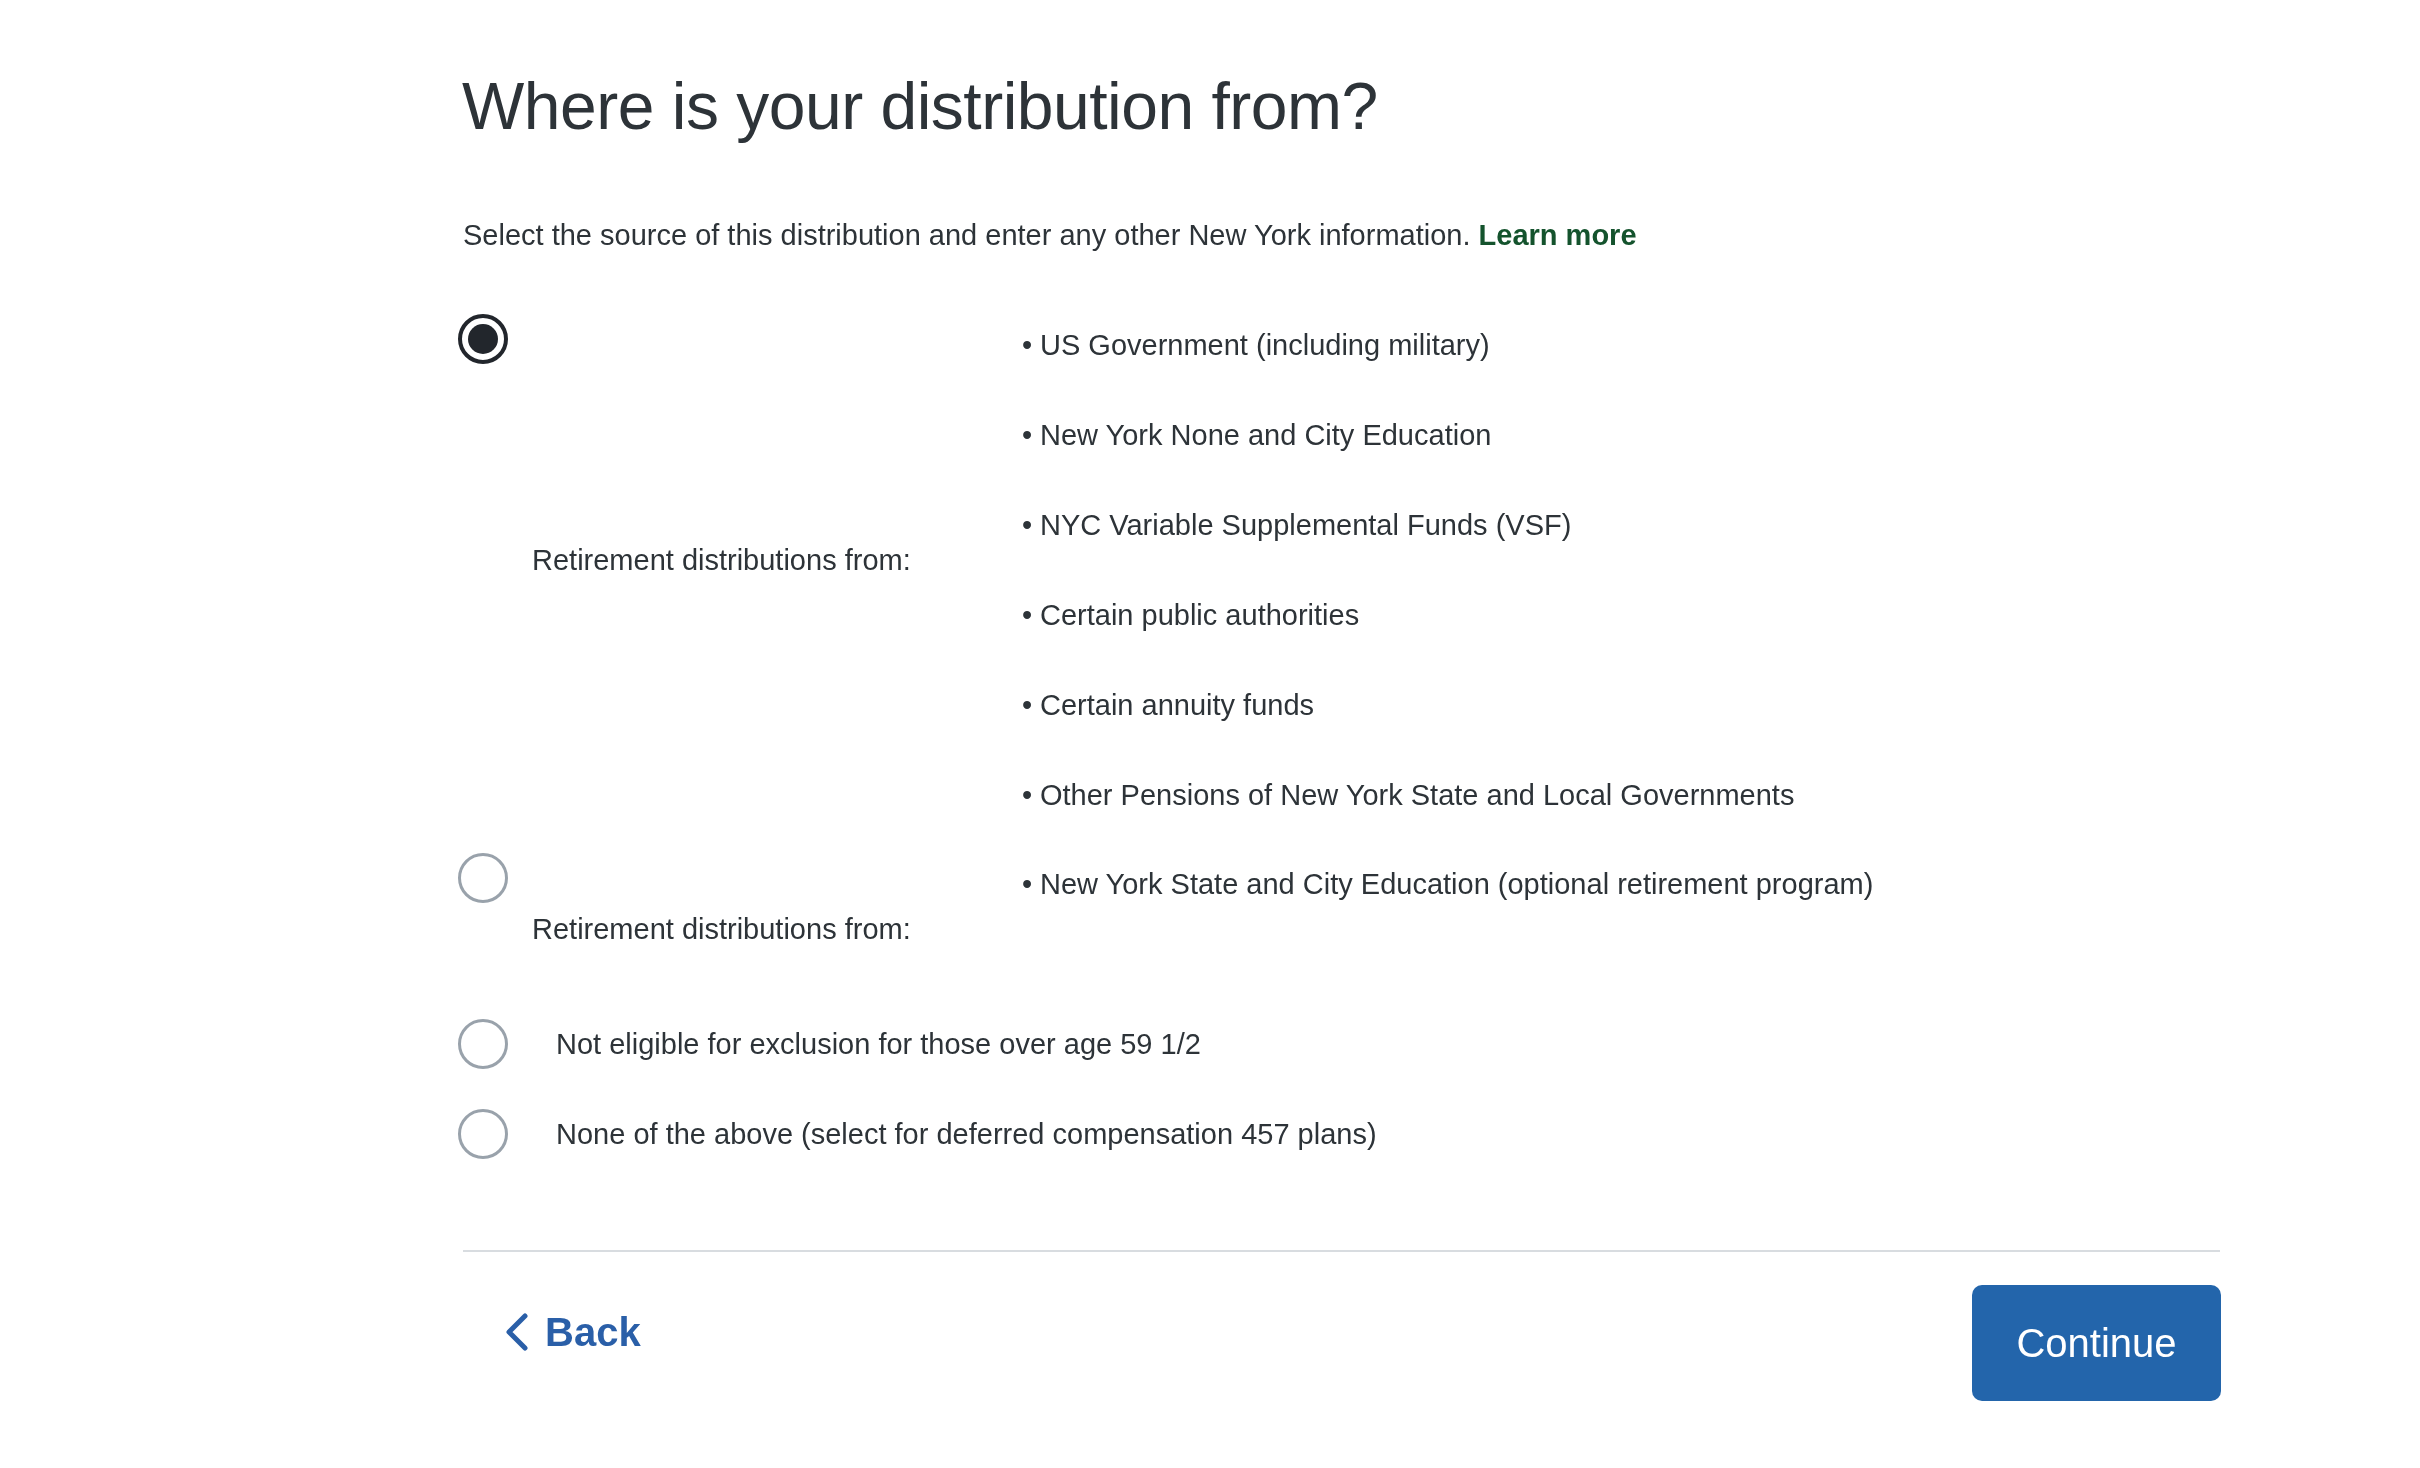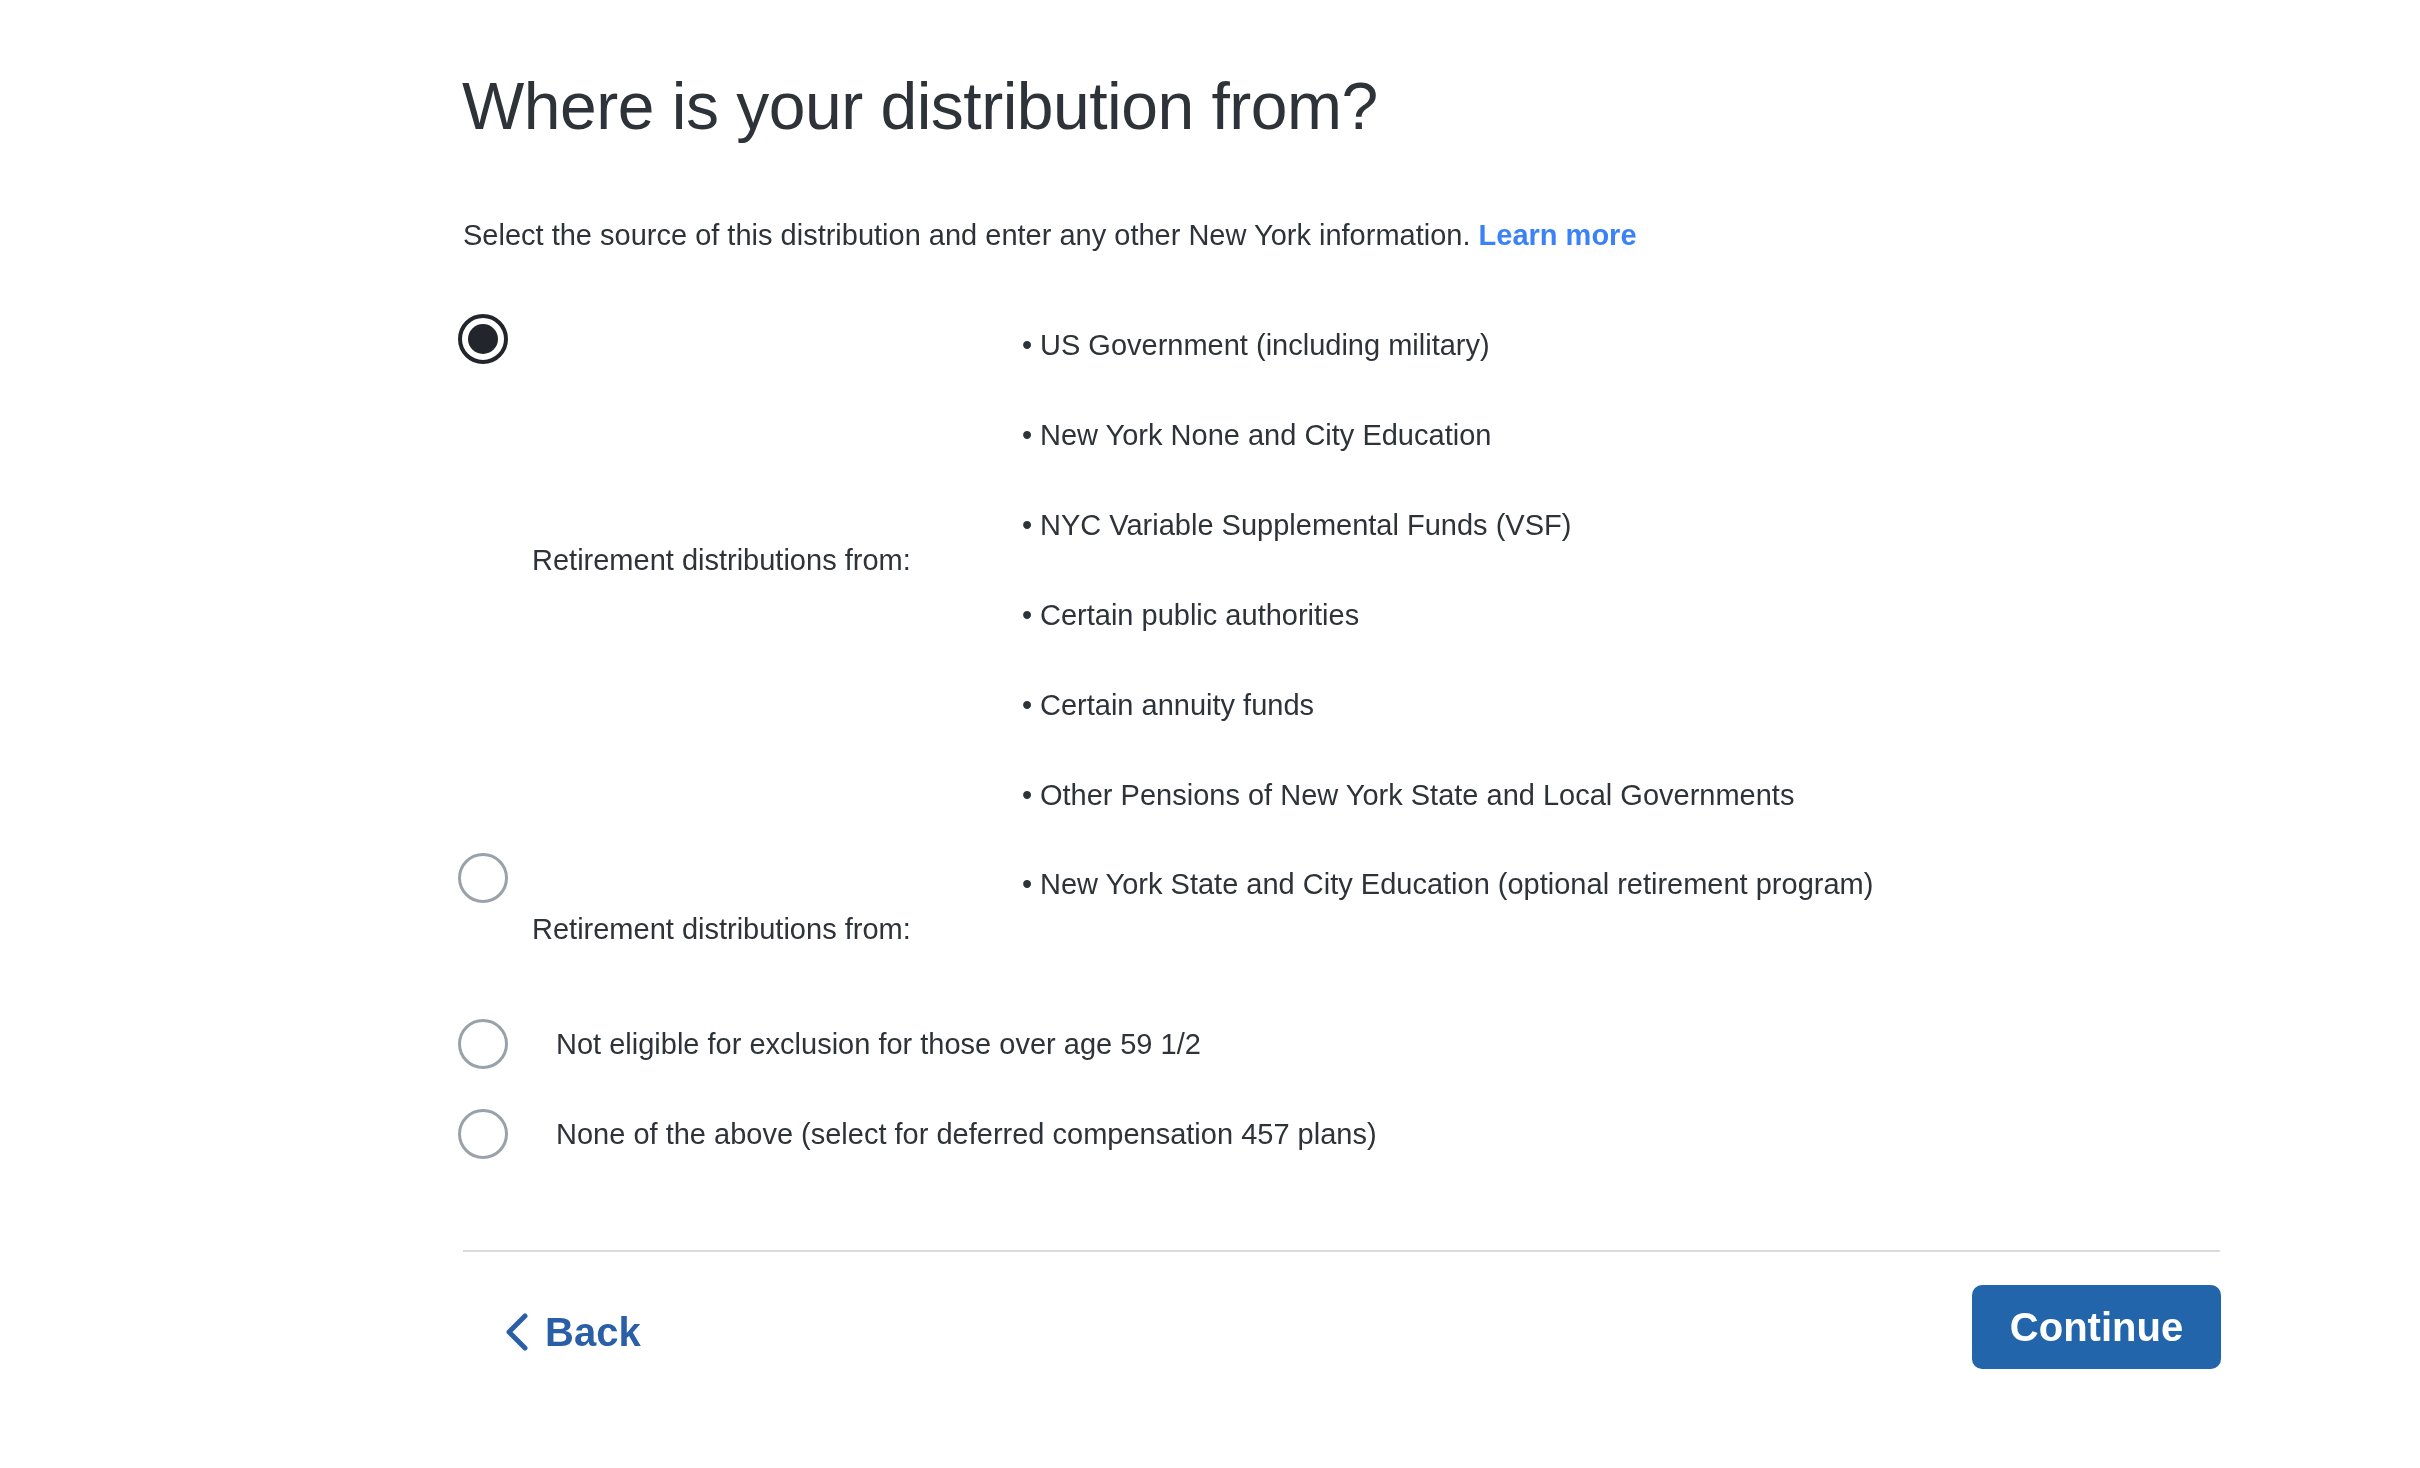--- a/index.html
+++ b/index.html
@@ -16,21 +16,21 @@
     font-size:66px;line-height:80px;font-weight:400;
     color:#2d3338;letter-spacing:-0.5px;
     white-space:nowrap;
   }
   .subtitle-row{
     position:absolute;left:463px;top:216px;
     font-size:29px;line-height:38px;
     white-space:nowrap;
   }
   .learn-more{
-    color:#3b82f6;font-weight:700;cursor:pointer;text-decoration:none;
+    color:#14532d;font-weight:700;cursor:pointer;text-decoration:none;
   }
   
   .radio{
     position:absolute;
     width:50px;height:50px;border-radius:50%;
     border:3px solid #99a2ab;background:#fff;
     box-sizing:border-box;cursor:pointer;
   }
   .radio.selected{border:4px solid #22262c;}
   .radio.selected::after{
@@ -67,24 +67,24 @@
   .back-link{
     position:absolute;left:505px;top:1308px;height:48px;
     display:flex;align-items:center;gap:16px;
     cursor:pointer;text-decoration:none;
   }
   .back-label{
     font-size:40px;font-weight:700;color:#2a5fa8;line-height:48px;
   }
   .chevron{display:block;}
   .continue-btn{
-    position:absolute;left:1972px;top:1285px;width:249px;height:84px;
+    position:absolute;left:1972px;top:1285px;width:249px;height:116px;
     background:#2365ab;border:none;border-radius:10px;
     color:#ffffff;font-family:"Liberation Sans", sans-serif;
-    font-size:40px;font-weight:700;
+    font-size:40px;font-weight:400;
     display:flex;align-items:center;justify-content:center;
     cursor:pointer;
   }
 </style>
 </head>
 <body>
 
 <div class="canvas">
 
   <h1 class="page-title">Where is your distribution from?</h1>

